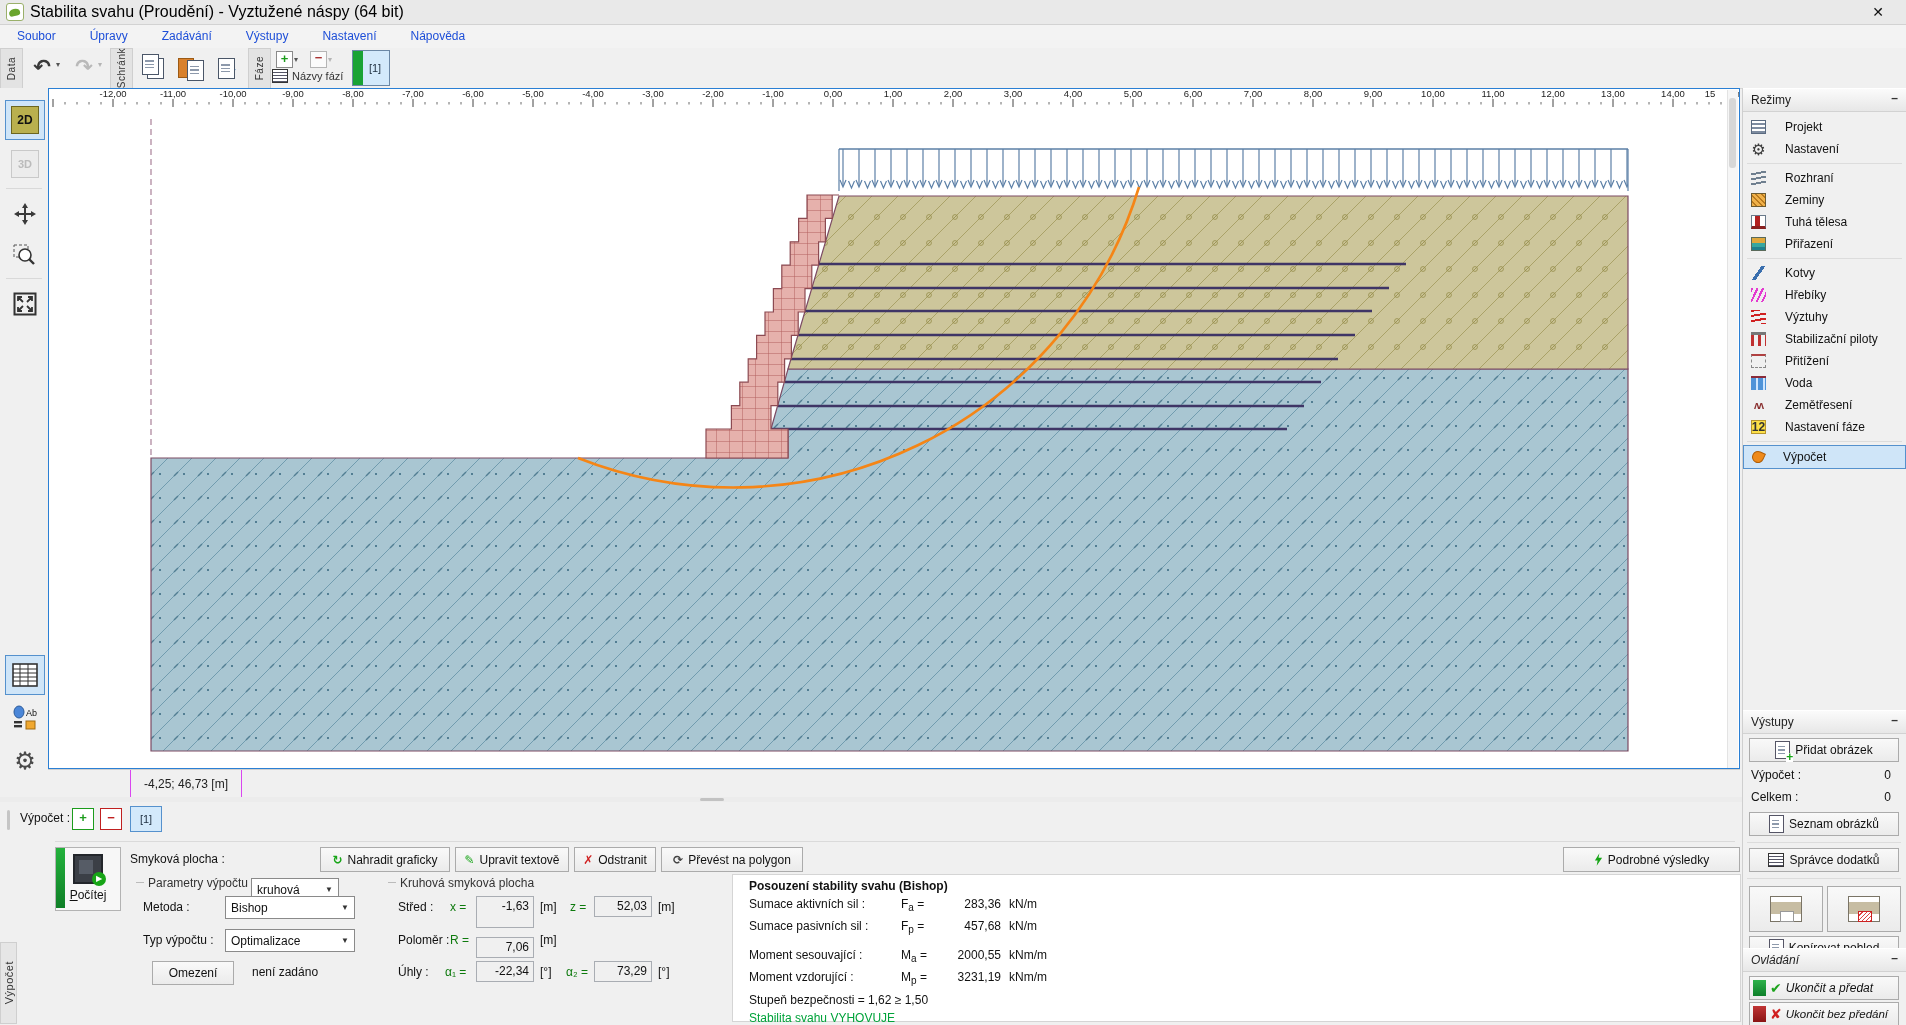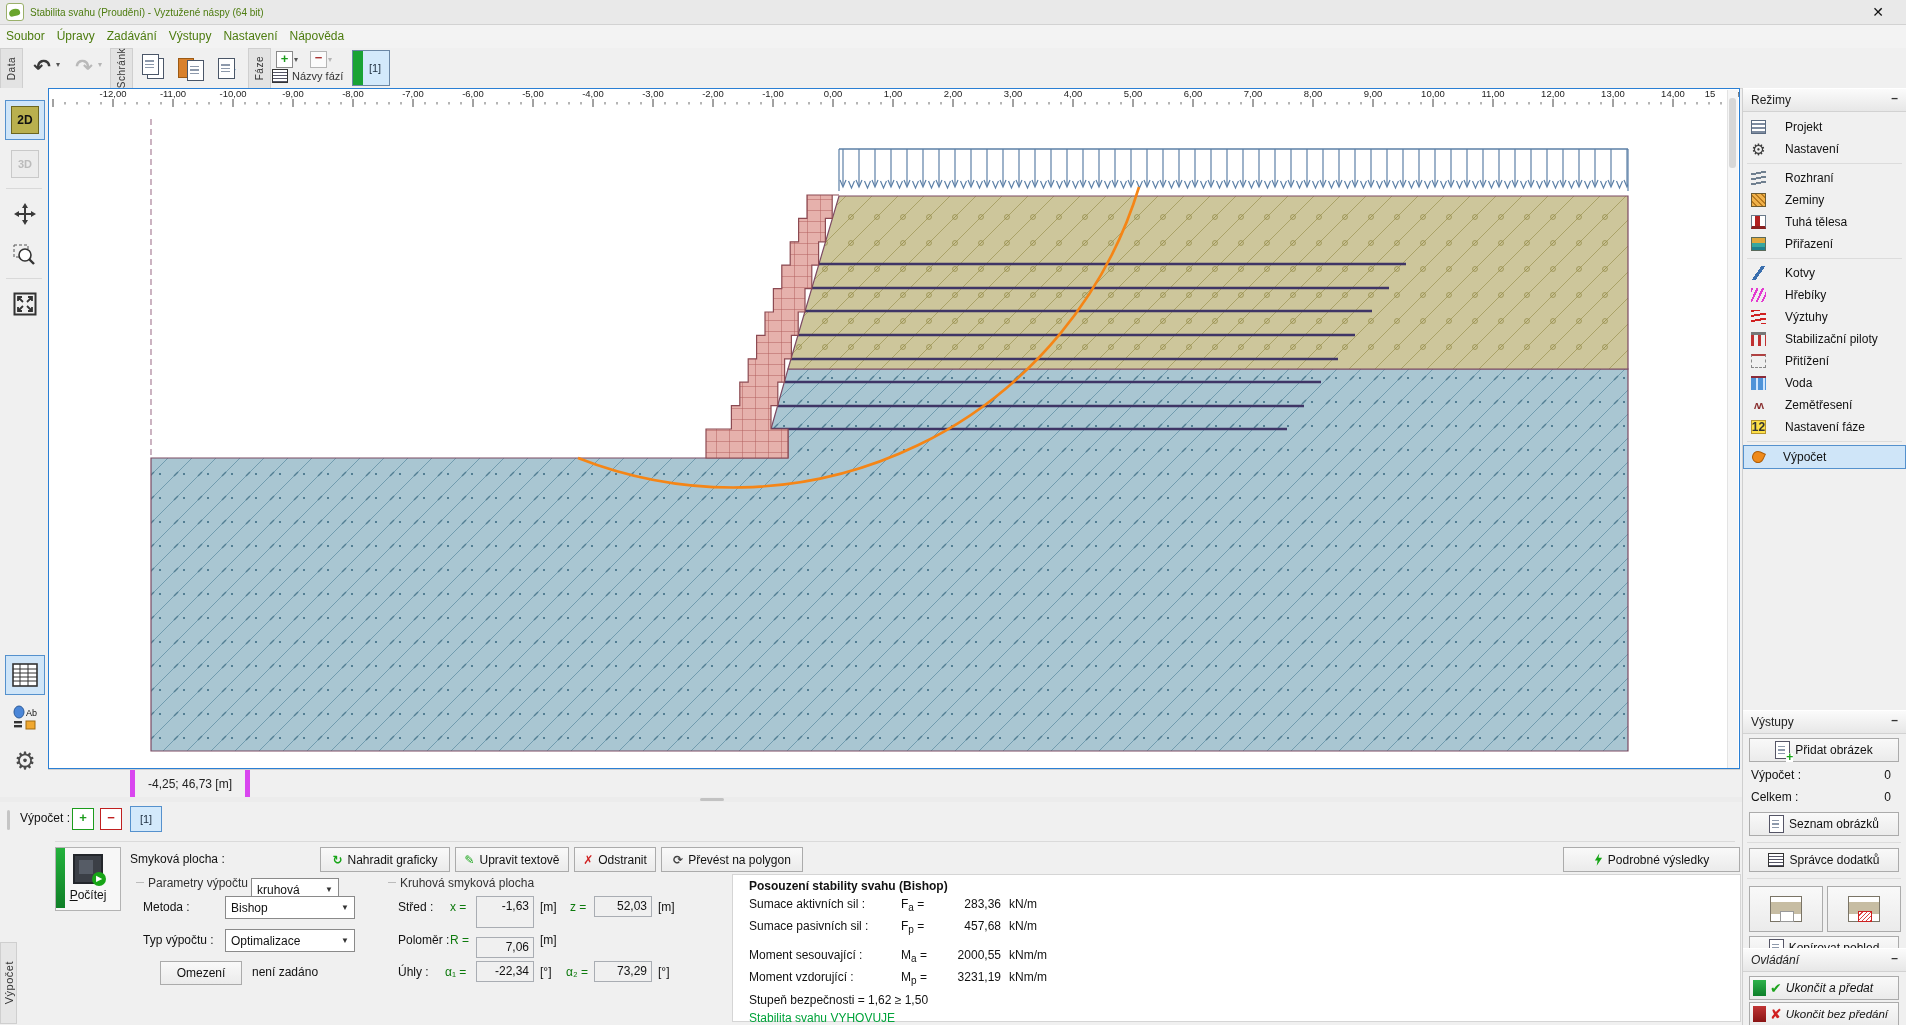--- a/index.html
+++ b/index.html
@@ -4,24 +4,24 @@
 <style>
   html,body{margin:0;padding:0;background:#888;}
   #app{position:relative;width:1906px;height:1025px;background:#f0f0f0;overflow:hidden;
        font-family:"Liberation Sans","DejaVu Sans",sans-serif;font-size:12px;color:#111;}
   .abs{position:absolute;}
   
   #titlebar{left:0;top:0;width:1906px;height:25px;background:#e9e9e9;border-bottom:1px solid #d2d2d2;
             display:flex;align-items:center;padding-left:6px;box-sizing:border-box;}
   #app-icon{width:16px;height:16px;border-radius:3px;background:#fff;border:1px solid #9ab06a;position:relative;margin-right:6px;}
   #app-icon::after{content:"";position:absolute;left:2px;top:5px;width:11px;height:7px;background:#6aa52e;border-radius:60% 60% 40% 40%;transform:rotate(-15deg);}
-  #title-text{font-size:10px;color:#4d7c0f;}
+  #title-text{font-size:16px;color:#000000;}
   #close-btn{position:absolute;right:14px;top:2px;width:28px;height:20px;text-align:center;font-size:14px;color:#111;line-height:20px;}
   #menubar{left:0;top:25px;width:1906px;height:23px;background:#f3f3f3;border-bottom:1px solid #e0e0e0;display:flex;}
-  .menu-item{padding:4px 6px;color:#4d7c0f;}
+  .menu-item{padding:4px 17px;color:#1d4ed8;}
   #toolbar{left:0;top:48px;width:1906px;height:40px;background:#f0f0f0;border-bottom:1px solid #d6d6d6;}
   .vtab{background:#e3e3e3;border:1px solid #cfcfcf;color:#333;font-size:10px;display:flex;align-items:center;justify-content:center;}
   .vtext{writing-mode:vertical-rl;transform:rotate(180deg);letter-spacing:.5px;}
   .tbtn{display:flex;align-items:center;justify-content:center;color:#333;}
   .caret{font-size:8px;color:#555;}
   .dis{color:#b5b5b5!important;}
   #undo-icon{font-size:21px;font-weight:bold;color:#3a3a3a;}
   #redo-icon{font-size:21px;font-weight:bold;color:#b9b9b9;}
   .docico{position:relative;width:15px;height:19px;background:#fff;border:1.5px solid #4a5668;}
   .docico::before{content:"";position:absolute;left:2px;top:3px;width:9px;height:10px;
@@ -41,21 +41,21 @@
   #btn-2d .sq{width:26px;height:26px;background:#b9b04e;border:1px solid #6b651f;color:#111;font-weight:bold;font-size:12px;display:flex;align-items:center;justify-content:center;}
   #btn-3d .sq{width:26px;height:26px;background:#ececec;border:1px solid #c9c9c9;color:#bbb;font-weight:bold;font-size:11px;display:flex;align-items:center;justify-content:center;}
   .hline{left:6px;width:36px;height:1px;background:#d9d9d9;}
   
   #canvas{left:48px;top:88px;width:1692px;height:681px;background:#fff;border:1px solid #2a7fd4;box-sizing:border-box;}
   #canvas svg{display:block;}
   #vscroll{right:1px;top:1px;width:10px;height:678px;background:#f6f6f6;border-left:1px solid #e3e3e3;}
   #vscroll .thumb{position:absolute;left:1px;top:8px;width:7px;height:70px;background:#d7d7d7;border-radius:3px;}
   
   #statusbar{left:48px;top:769px;width:1692px;height:28px;background:#f0f0f0;border-top:1px solid #cfcfcf;display:flex;align-items:stretch;}
-  .scell{border-right:5px solid #d946ef;display:flex;align-items:center;justify-content:center;color:#222;}
+  .scell{border-right:1px solid #d946ef;display:flex;align-items:center;justify-content:center;color:#222;}
   
   #splitter{left:0;top:797px;width:1742px;height:5px;background:#ececec;}
   #splitter .grip{position:absolute;left:700px;top:1px;width:24px;height:3px;background:#c2c2c2;border-radius:2px;}
   
   #bottom-frame{left:0;top:802px;width:1742px;height:223px;background:#f0f0f0;}
   #vypocet-vtab{left:0;top:140px;width:15px;height:80px;background:#e6e6e6;border:1px solid #cfcfcf;color:#333;font-size:11px;display:flex;align-items:center;justify-content:center;}
   #phase-row-grip{left:7px;top:8px;width:3px;height:20px;background:#c5c5c5;border-radius:2px;}
   .smbtn{width:20px;height:20px;border:1px solid #8a8a8a;background:#fff;font-weight:bold;text-align:center;line-height:18px;font-size:13px;}
   #phase-tab1{border:1px solid #5591cd;background:#d3e9fb;color:#234;font-size:11px;display:flex;align-items:center;justify-content:center;}
   #bf-sep{left:55px;top:39px;width:1680px;height:1px;background:#dadada;}
@@ -513,21 +513,21 @@
     <div class="abs" style="left:143px;top:98px;">Metoda :</div>
     <div class="abs select" style="left:225px;top:94px;width:118px;height:21px;">
       <span>Bishop</span>
         <span class="caret">▼</span>
       </div>
     <div class="abs" style="left:143px;top:131px;">Typ výpočtu :</div>
     <div class="abs select" style="left:225px;top:127px;width:118px;height:21px;">
       <span>Optimalizace</span>
         <span class="caret">▼</span>
       </div>
-    <div class="abs btn" style="left:160px;top:159px;width:80px;height:22px;">Omezení</div>
+    <div class="abs btn" style="left:152px;top:159px;width:80px;height:22px;">Omezení</div>
     <div class="abs" style="left:252px;top:163px;">není zadáno</div>
 
     <div class="abs" style="left:398px;top:98px;">Střed :</div>
     <div class="abs glabel" style="left:450px;top:98px;">x =</div>
     <div class="abs ro-input" style="left:476px;top:94px;width:58px;height:32px;">-1,63</div>
     <div class="abs" style="left:540px;top:98px;">[m]</div>
     <div class="abs glabel" style="left:570px;top:98px;">z =</div>
     <div class="abs ro-input" style="left:594px;top:94px;width:58px;height:21px;">52,03</div>
     <div class="abs" style="left:658px;top:98px;">[m]</div>
 

